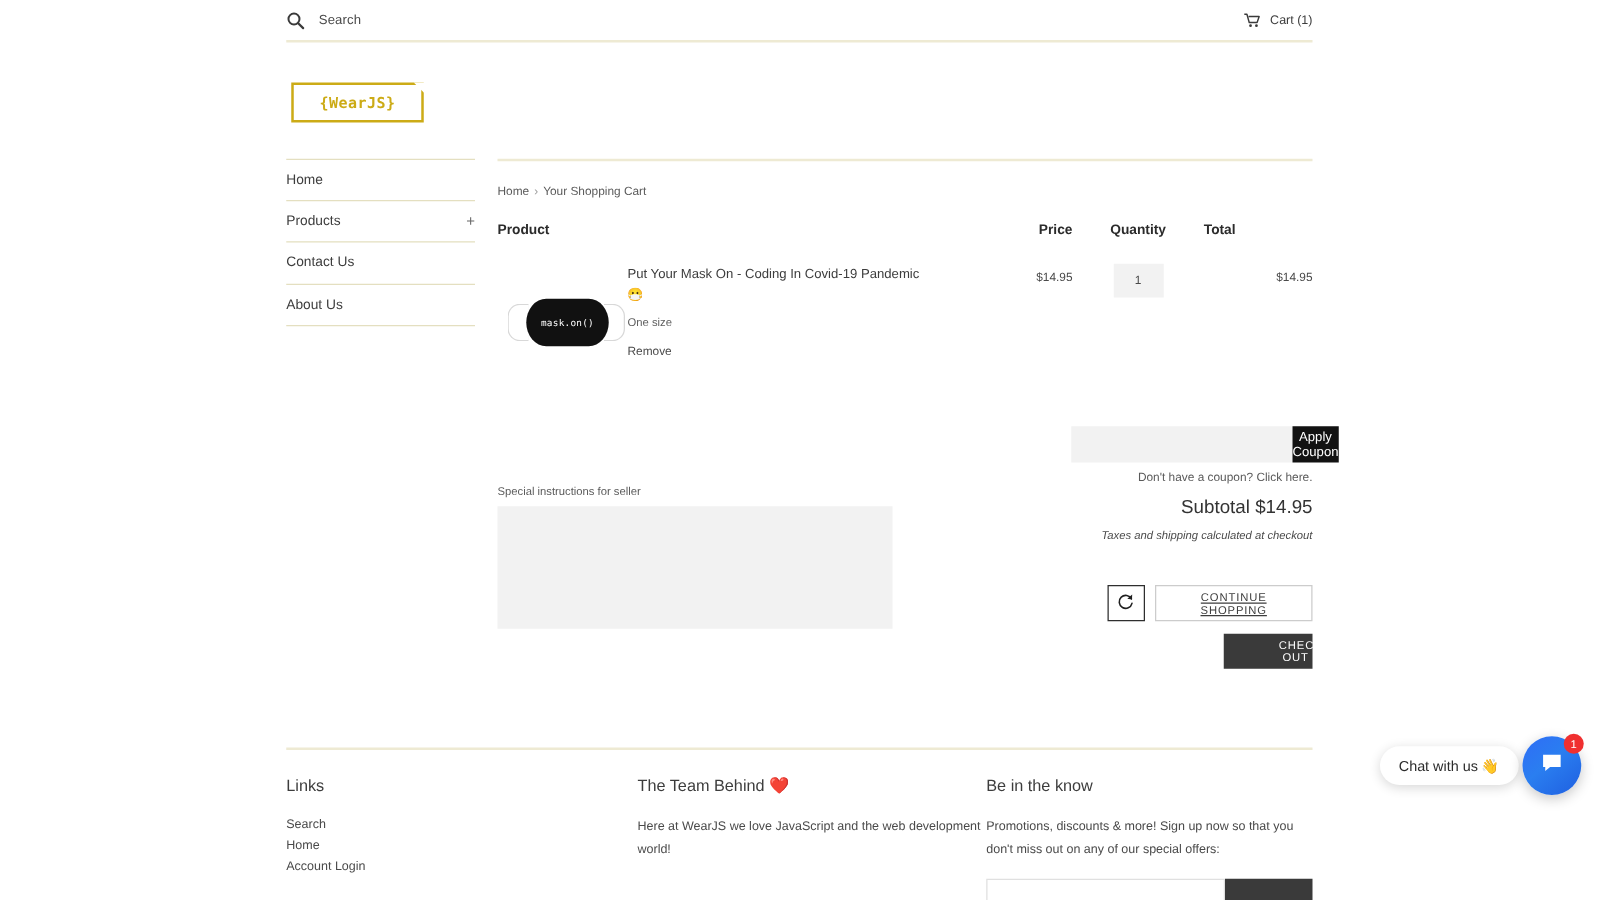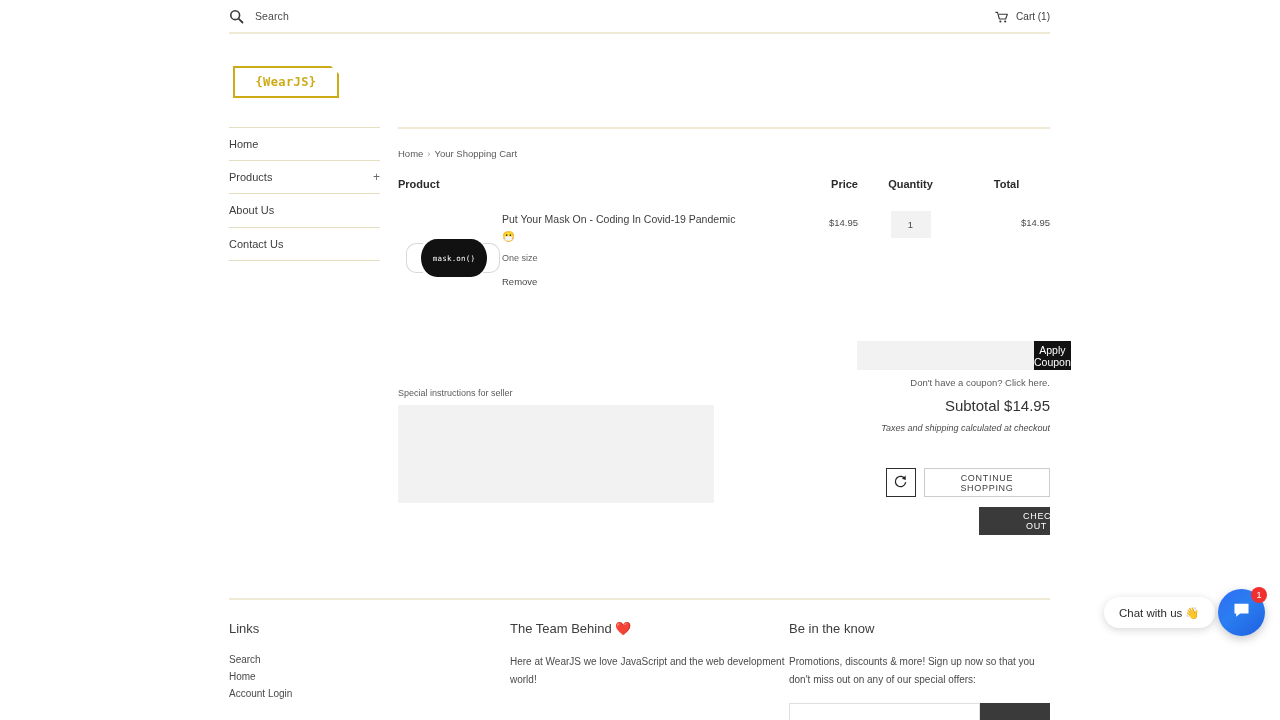--- a/index.html
+++ b/index.html
@@ -58,21 +58,21 @@
   .breadcrumb { margin-top: 19px; font-size: 9.5px; color: #5a5a5a; }
   .breadcrumb .sep { margin: 0 4px; color: #9a9a9a; }
 
   .cart-head {
     margin-top: 19px; display: flex; align-items: baseline;
     font-size: 11px; font-weight: bold; color: #2b2b2b;
   }
   .col-product { width: 350px; }
   .col-price { width: 110px; text-align: right; }
   .col-qty { width: 105px; text-align: center; }
-  .col-total { width: 87px; text-align: center; }
+  .col-total { width: 87px; text-align: left; }
 
   .cart-row { margin-top: 19px; display: flex; align-items: flex-start; }
   .thumb-wrap { width: 104px; padding-top: 30px; }
   .mask {
     position: relative; width: 84px; height: 38px; margin-left: 6px;
   }
   .mask-body {
     position: absolute; left: 17px; top: 0; width: 66px; height: 38px;
     background: #111111; border-radius: 16px/19px;
     display: flex; align-items: center; justify-content: center;
@@ -107,21 +107,21 @@
   .coupon-btn {
     width: 83px; background: #121212; color: #ffffff; border: none;
     font-size: 10.5px; font-family: Liberation Sans, sans-serif;
     cursor: pointer;
   }
   .coupon-hint { margin-top: 7px; font-size: 9.5px; color: #5a5a5a; }
   .subtotal { margin-top: 9px; font-size: 15px; color: #333333; }
   .tax-note { margin-top: 9px; font-size: 9px; font-style: italic; color: #4a4a4a; }
 
   .actions { position: absolute; left: 886px; top: 468px; width: 164px; }
-  .actions-row { display: flex; justify-content: flex-end; gap: 8px; }
+  .actions-row { display: flex; justify-content: flex-end; gap: 8px; text-decoration: underline; }
   .btn-refresh {
     width: 33px; height: 29px; border: 1px solid #2e2e2e; background: #ffffff;
     display: flex; align-items: center; justify-content: center; cursor: pointer;
   }
   .btn-continue {
     height: 29px; padding: 0 13px; border: 1px solid #cccccc; background: #ffffff;
     font-size: 9px; letter-spacing: .7px; color: #3d3d3d;
     font-family: "Liberation Sans", sans-serif; cursor: pointer;
   }
   .btn-checkout {
@@ -211,25 +211,25 @@
   <nav class="sidebar">
     <div class="side-item">
       <span>Home</span>
       <span class="side-plus"></span>
     </div>
     <div class="side-item">
       <span>Products</span>
       <span class="side-plus">+</span>
     </div>
     <div class="side-item">
+      <span>Contact Us</span>
+      <span class="side-plus"></span>
+    </div>
+    <div class="side-item">
       <span>About Us</span>
-      <span class="side-plus"></span>
-    </div>
-    <div class="side-item">
-      <span>Contact Us</span>
       <span class="side-plus"></span>
     </div>
   </nav>
 
   <div class="main">
     <div class="main-rule"></div>
 
     <div class="breadcrumb">
       <span>Home</span><span class="sep">›</span><span>Your Shopping Cart</span>
     </div>

